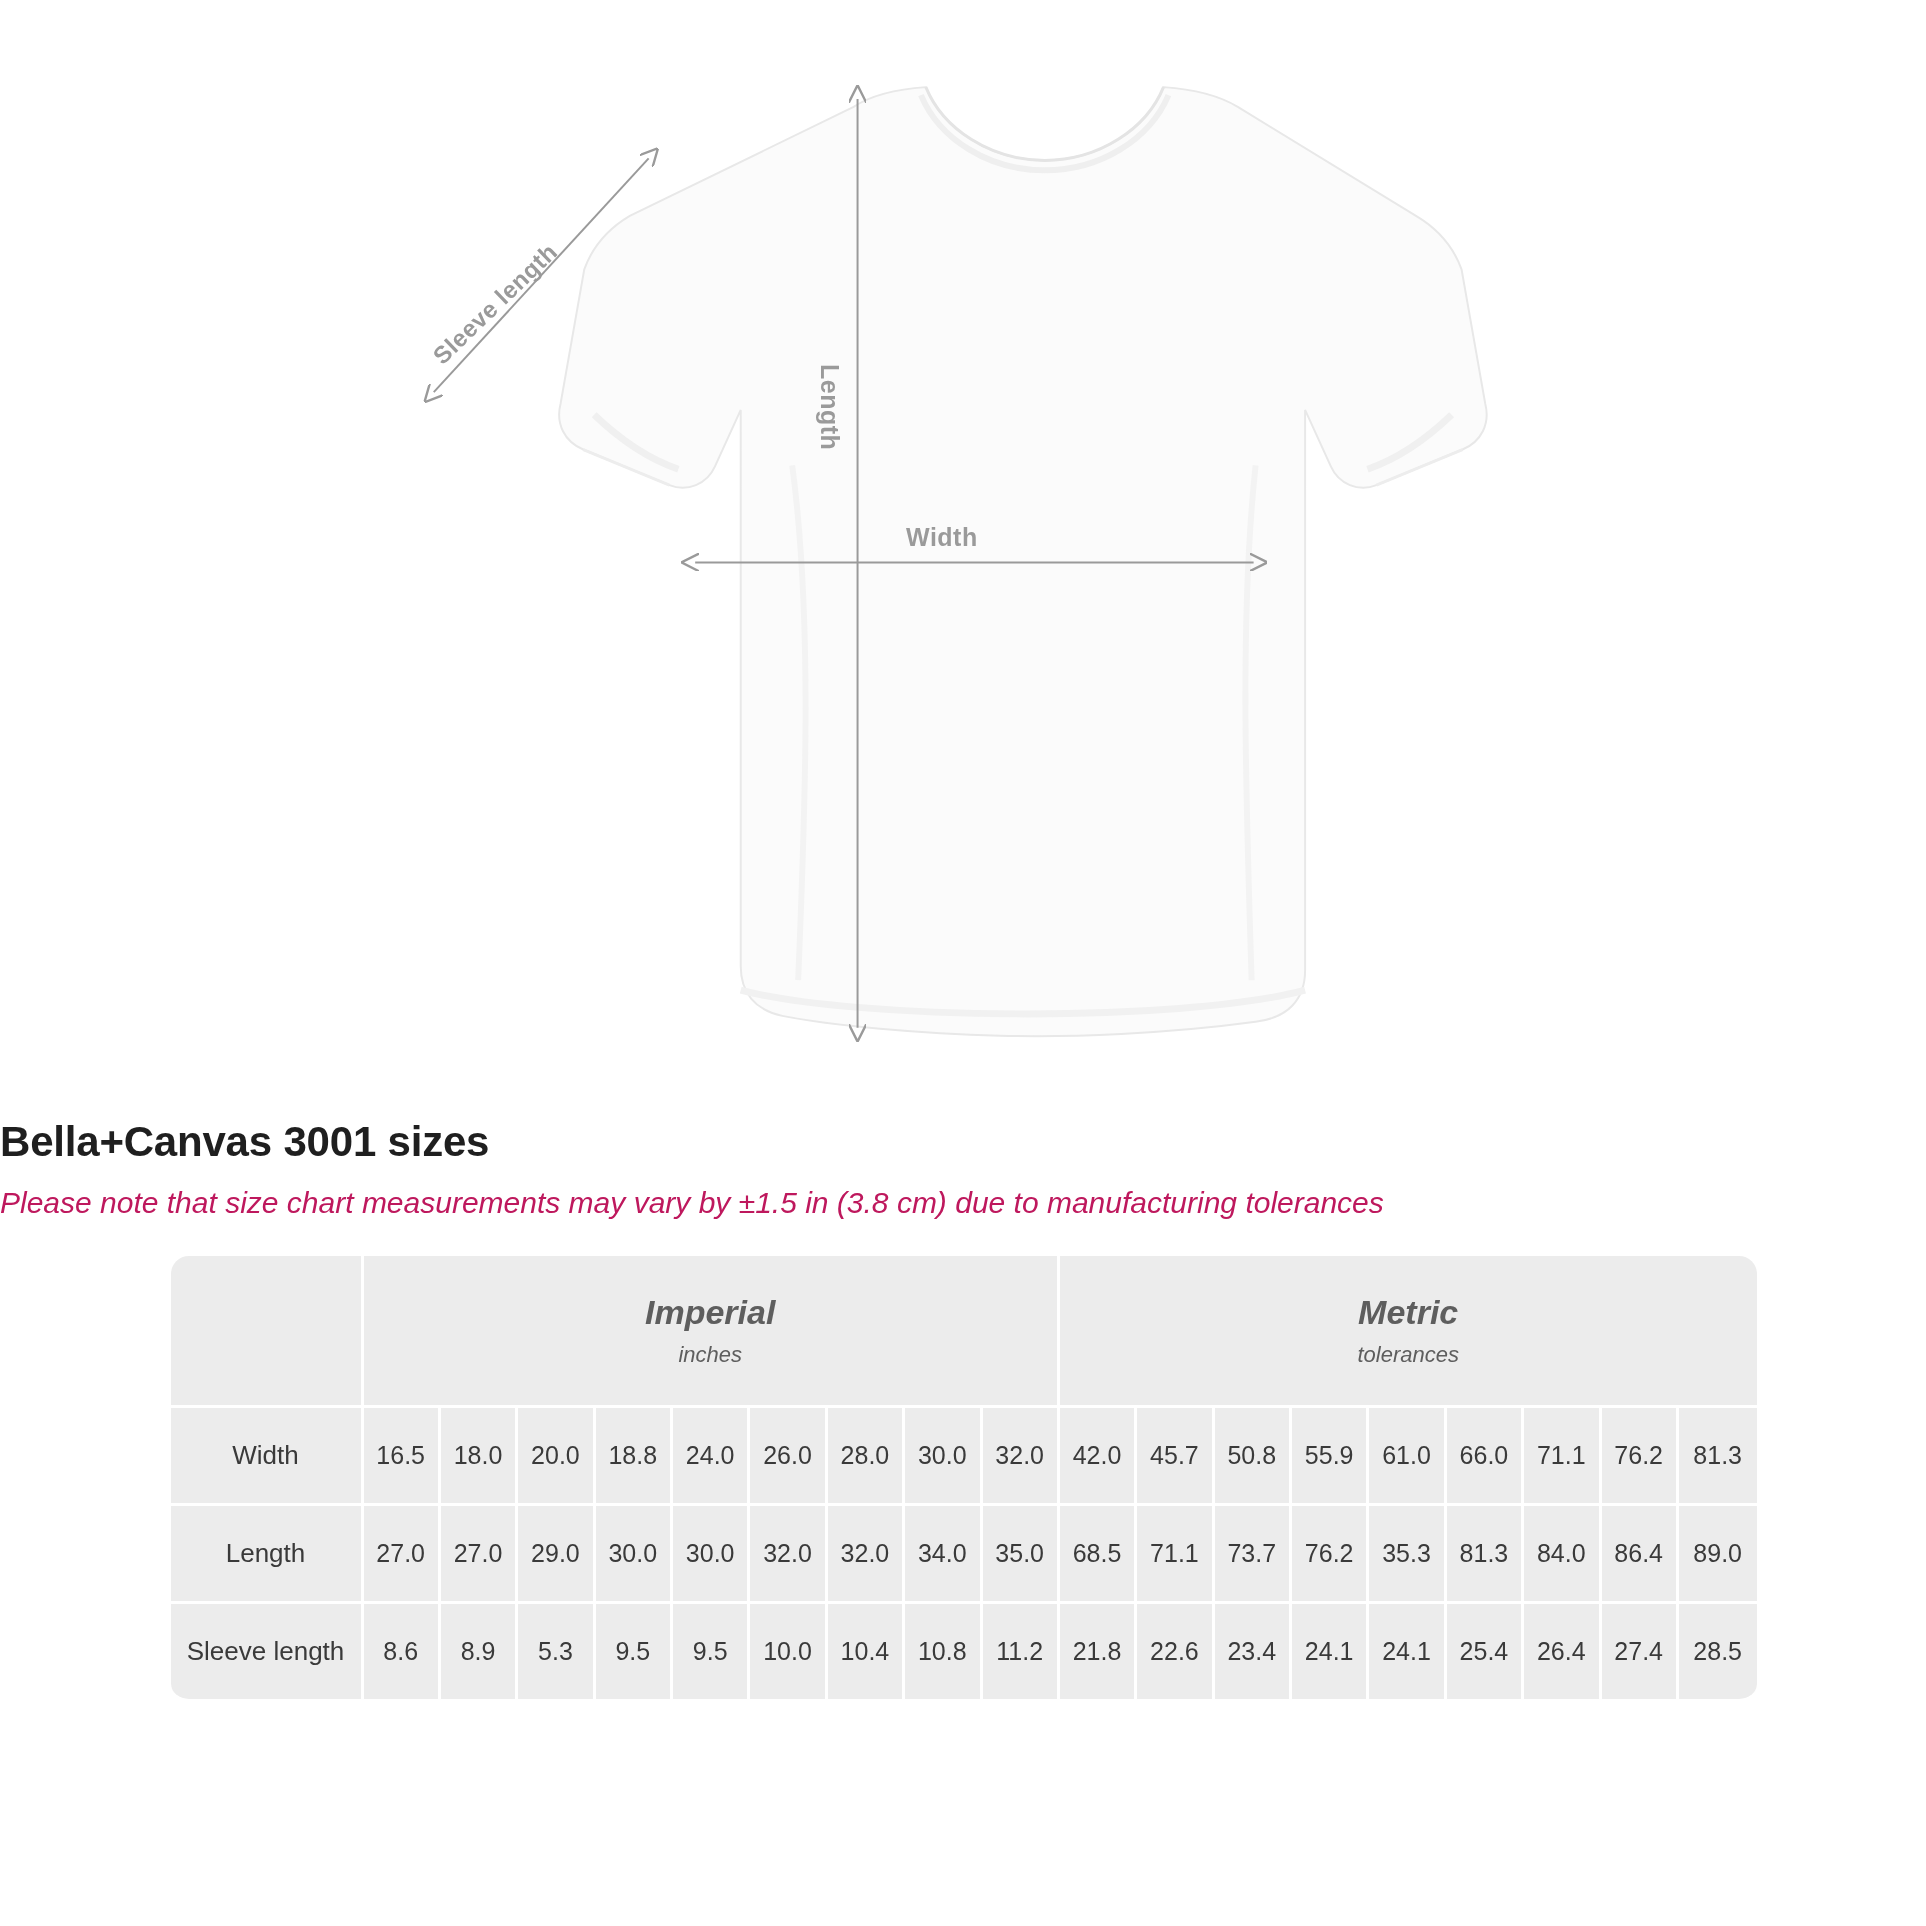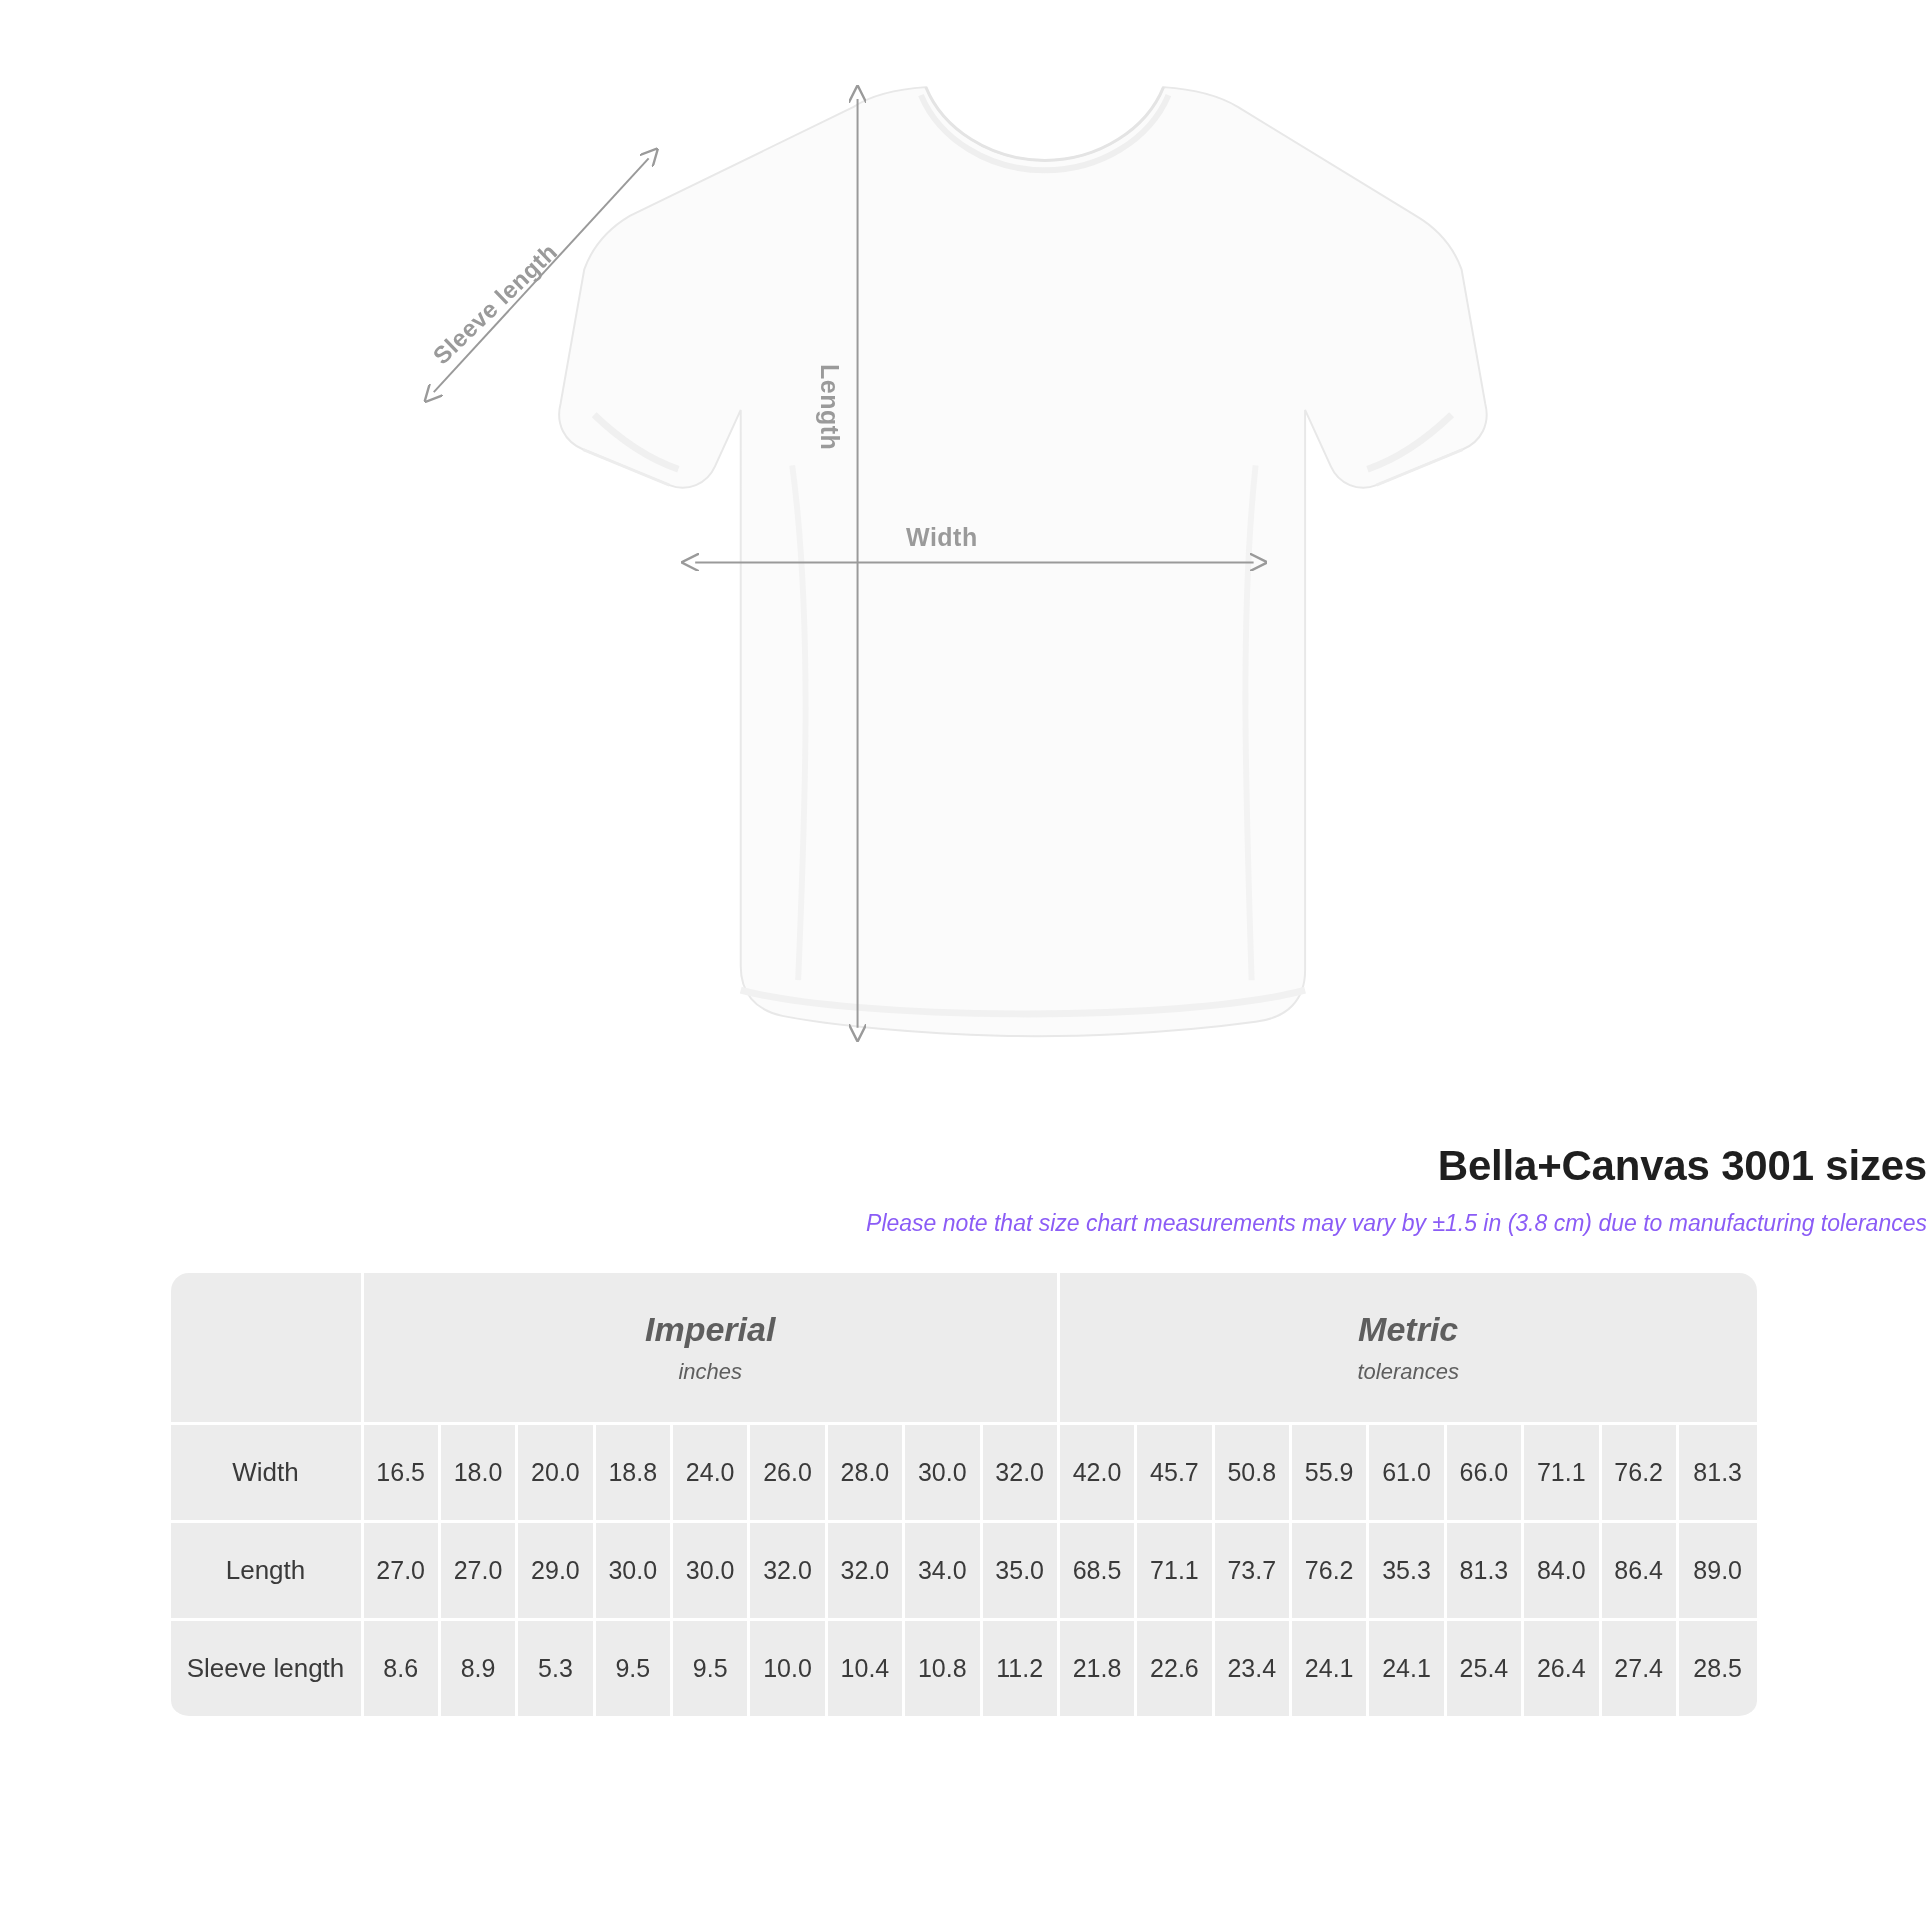--- a/index.html
+++ b/index.html
@@ -54,34 +54,34 @@
   .dim-label.sleeve-label {
     left: 447px;
     top: 342px;
     font-size: 24px;
     transform: rotate(-44deg);
     transform-origin: left bottom;
   }
 
   
   .title-block {
-    text-align: right;
-    margin-top: 38px;
+    text-align: left;
+    margin-top: 14px;
   }
   .chart-title {
     font-size: 42px;
     font-weight: bold;
     color: #1f1f1f;
     letter-spacing: -0.2px;
   }
   .chart-note {
     margin-top: 20px;
-    font-size: 23px;
+    font-size: 30px;
     font-style: italic;
-    color: #8b5cf6;
+    color: #be185d;
   }
 
   
   .table-wrap {
     margin: 36px auto 0 auto;
     width: 1586px;
   }
   table.size-table {
     width: 100%;
     border-collapse: separate;

